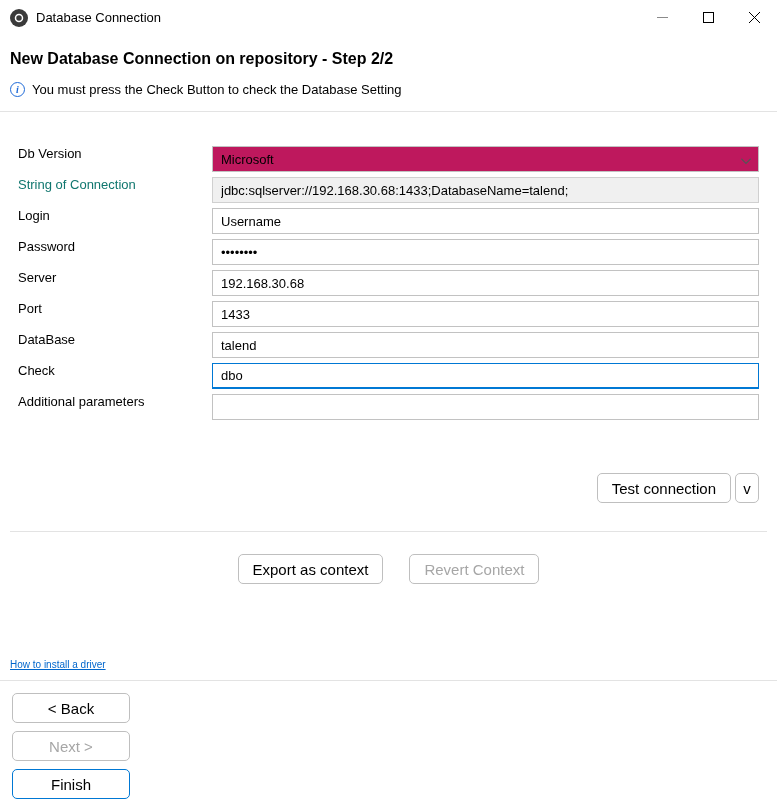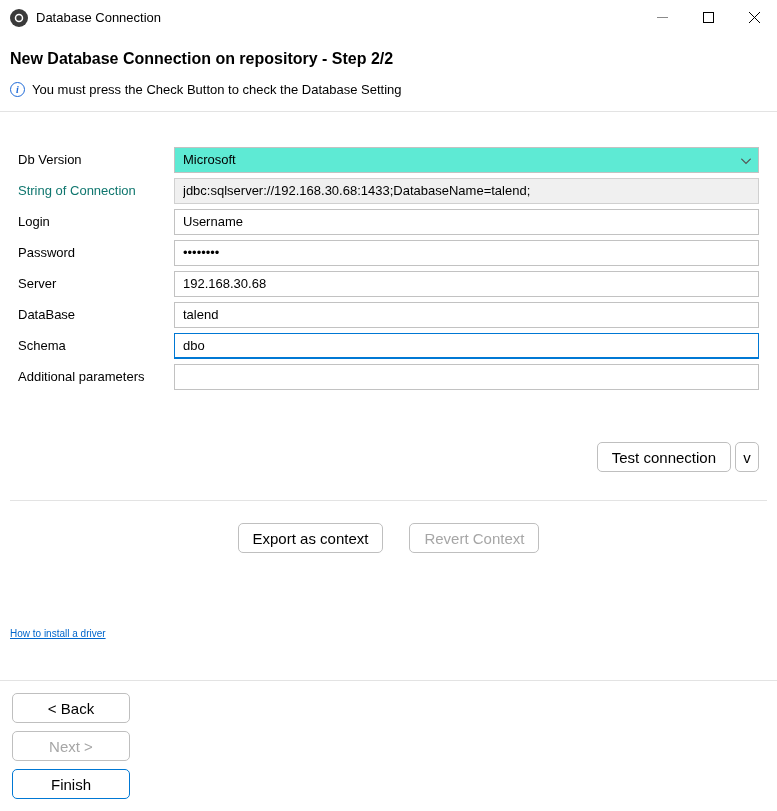--- a/index.html
+++ b/index.html
@@ -77,23 +77,23 @@
     .divider {
       height: 1px;
       background: #e3e3e3;
       margin: 0 0 0 0;
     }
     .form-area {
       padding: 34px 18px 0 18px;
     }
     .form-row {
       display: flex;
-      align-items: center;
       margin-bottom: 4px;
       height: 27px;
+      gap: 38px;
     }
     .form-label {
       width: 156px;
       flex-shrink: 0;
       font-size: 13px;
     }
     .form-label.disabled { color: #0f766e; }
     .form-control {
       flex: 1;
       height: 26px;
@@ -114,21 +114,21 @@
     .select-wrap {
       flex: 1;
       position: relative;
     }
     .select {
       width: 100%;
       height: 26px;
       border: 1px solid #c2c2c2;
       padding: 0 26px 0 8px;
       font-size: 13px;
-      background: #5eead4;
+      background: #be185d;
       display: flex;
       align-items: center;
     }
     .select-arrow {
       position: absolute;
       right: 8px;
       top: 50%;
       transform: translateY(-50%);
       pointer-events: none;
     }
@@ -264,28 +264,32 @@
   <div class="form-row">
     <span class="form-label">Password</span>
     <input class="form-control" type="text" value="••••••••" style="">
   </div>
 
   <div class="form-row">
     <span class="form-label">Server</span>
     <input class="form-control" type="text" value="192.168.30.68" style="">
   </div>
 
+  <div class="form-row">
+    <span class="form-label">Port</span>
+    <input class="form-control" type="text" value="1433" style="">
+  </div>
 
   <div class="form-row">
     <span class="form-label">DataBase</span>
     <input class="form-control" type="text" value="talend" style="">
   </div>
 
   <div class="form-row">
-    <span class="form-label">Schema</span>
+    <span class="form-label">Check</span>
     <input class="form-control focused" type="text" value="dbo" style="">
   </div>
 
   <div class="form-row">
     <span class="form-label">Additional parameters</span>
     <input class="form-control" type="text" value="" style="">
   </div>
 
 </div>
 

